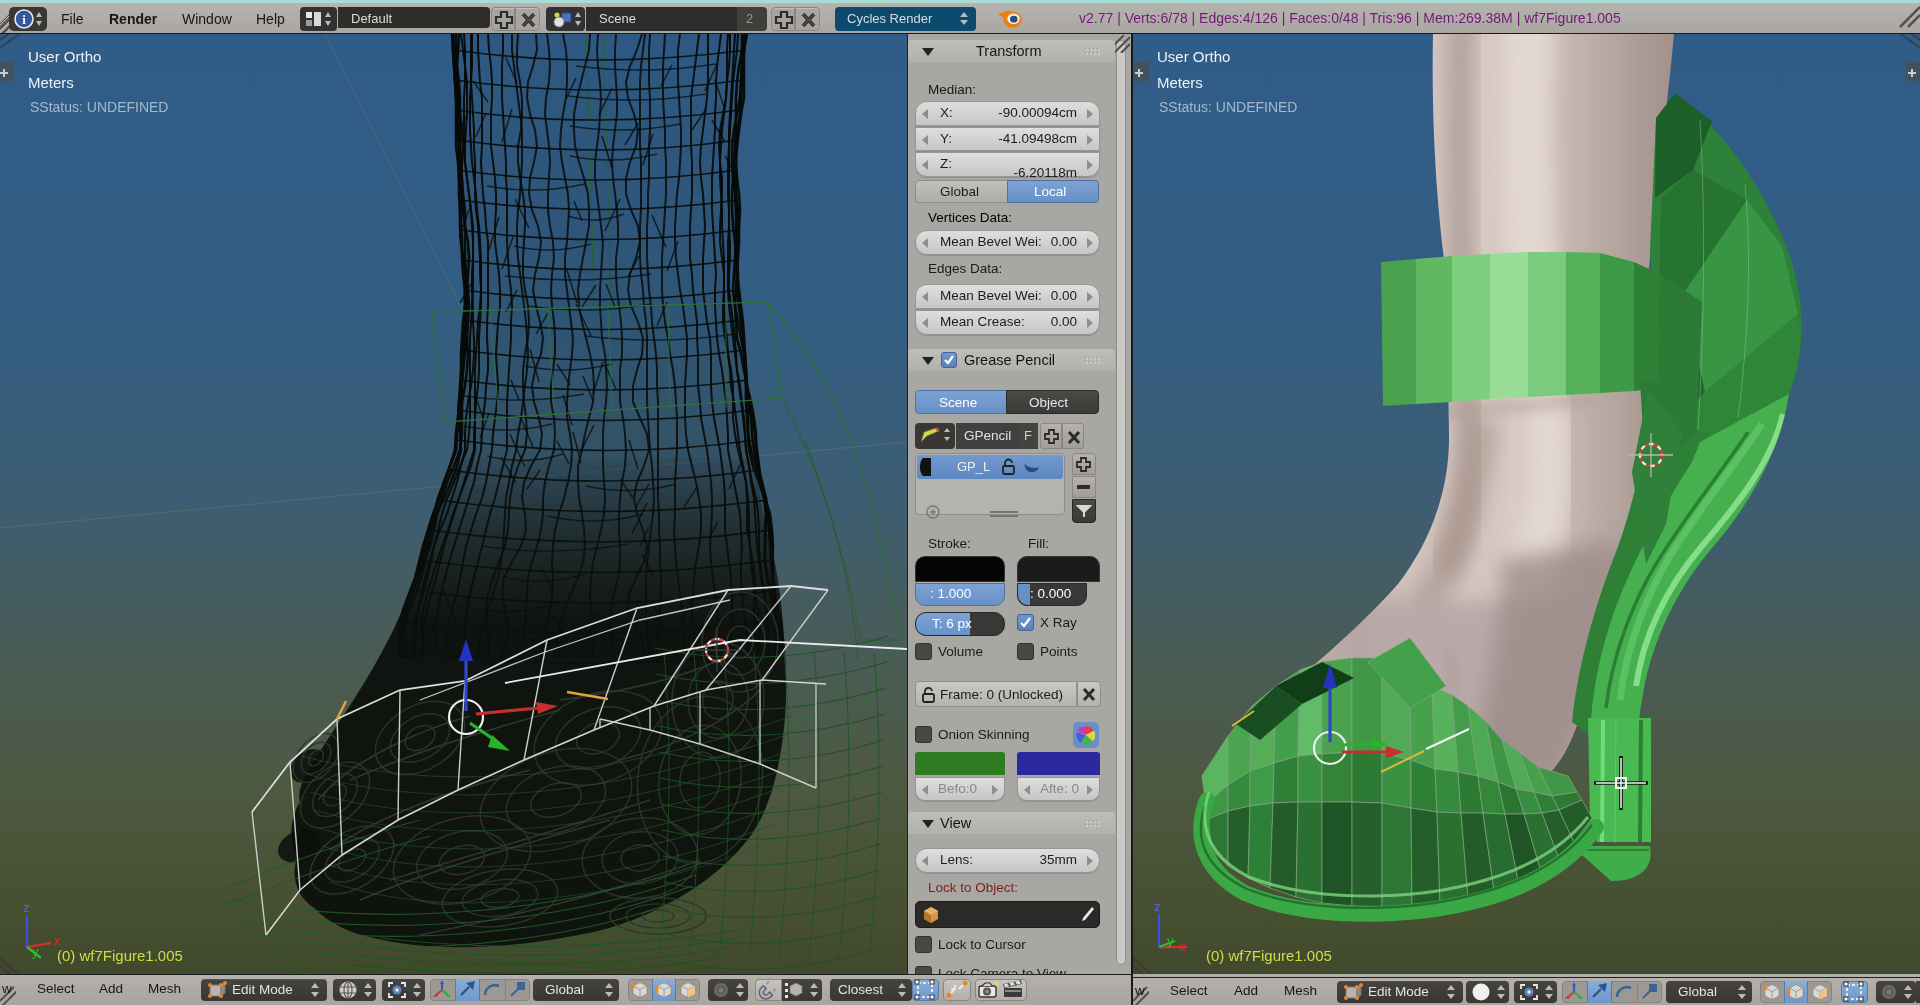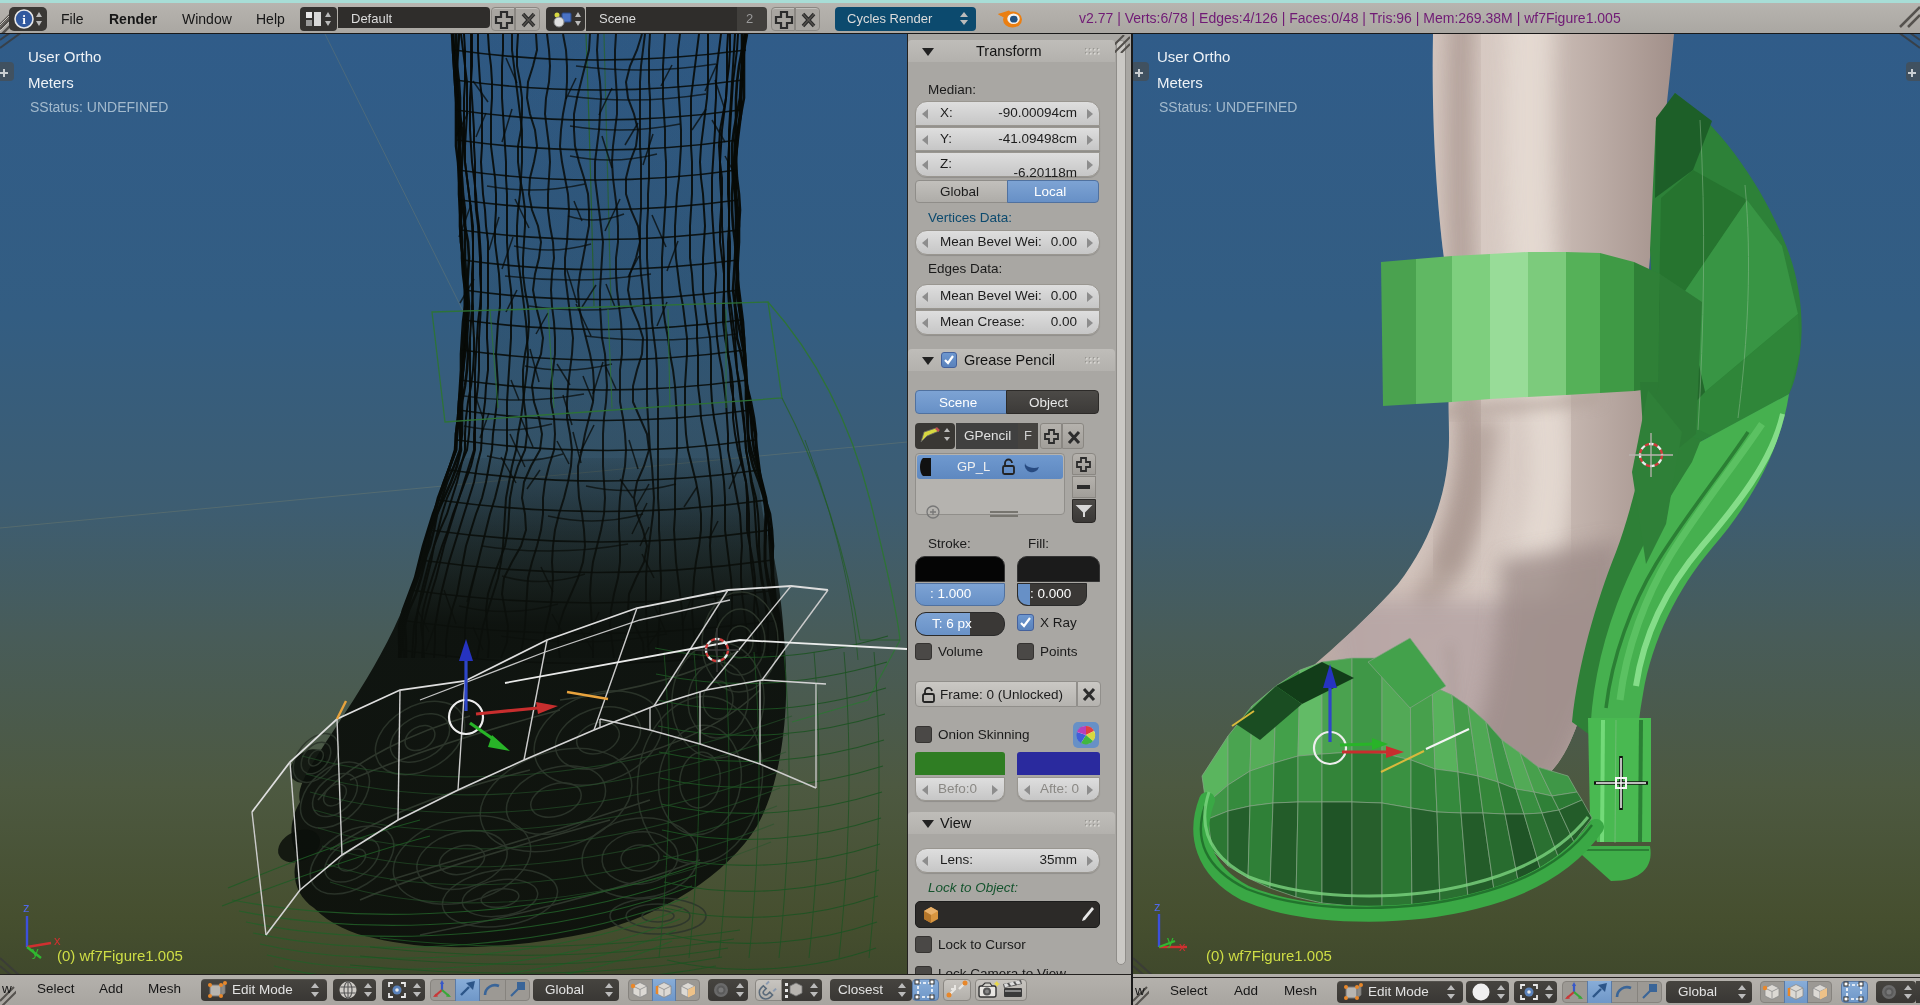--- a/index.html
+++ b/index.html
@@ -651,21 +651,21 @@
     </svg>
     <span style="position:absolute;left:24px;top:3px;font-size:13.5px;color:#1c1c1c">Z:</span>
     <span style="position:absolute;right:22px;top:12px;font-size:13.5px;color:#1c1c1c">-6.20118m</span>
   </div>
 <div style="position:absolute;left:915px;top:180px;width:93px;height:23px;background:linear-gradient(#c2c0bc,#aeaca8);border:1px solid #8f8d89;border-radius:4px 0 0 4px;box-sizing:border-box;">
     <span style="position:absolute;left:24px;top:3px;font-size:13.5px;color:#1c1c1c">Global</span>
   </div>
 <div style="position:absolute;left:1007px;top:180px;width:92px;height:23px;background:linear-gradient(#7da3d4,#6790c6);border:1px solid #50719f;border-radius:0 4px 4px 0;box-sizing:border-box;">
     <span style="position:absolute;left:26px;top:3px;font-size:13.5px;color:#fff">Local</span>
   </div>
-<div style="position:absolute;left:928px;top:210px;font-size:13.5px;color:#0c4a6e;white-space:nowrap;">Vertices Data:</div>
+<div style="position:absolute;left:928px;top:210px;font-size:13.5px;color:#000000;white-space:nowrap;">Vertices Data:</div>
 <div style="position:absolute;left:915px;top:230px;width:185px;height:25px;background:linear-gradient(#dedede,#c6c6c6);border-radius:12px;border:1px solid #999690;box-sizing:border-box;box-shadow:0 1px 1px rgba(0,0,0,0.15);">
     <svg width="8" height="12" style="position:absolute;left:5px;top:6px">
       <path d="M7,1 L1,6 L7,11 Z" fill="#8d8d8d"></path>
     </svg>
     <svg width="8" height="12" style="position:absolute;right:5px;top:6px">
       <path d="M1,1 L7,6 L1,11 Z" fill="#8d8d8d"></path>
     </svg>
     <span style="position:absolute;left:24px;top:3px;font-size:13.5px;color:#1c1c1c">Mean Bevel Wei:</span>
     <span style="position:absolute;right:22px;top:3px;font-size:13.5px;color:#1c1c1c">0.00</span>
   </div>
@@ -868,21 +868,21 @@
 <div style="position:absolute;left:915px;top:848px;width:185px;height:25px;background:linear-gradient(#dedede,#c6c6c6);border-radius:12px;border:1px solid #999690;box-sizing:border-box;box-shadow:0 1px 1px rgba(0,0,0,0.15);">
     <svg width="8" height="12" style="position:absolute;left:5px;top:6px">
       <path d="M7,1 L1,6 L7,11 Z" fill="#8d8d8d"></path>
     </svg>
     <svg width="8" height="12" style="position:absolute;right:5px;top:6px">
       <path d="M1,1 L7,6 L1,11 Z" fill="#8d8d8d"></path>
     </svg>
     <span style="position:absolute;left:24px;top:3px;font-size:13.5px;color:#1c1c1c">Lens:</span>
     <span style="position:absolute;right:22px;top:3px;font-size:13.5px;color:#1c1c1c">35mm</span>
   </div>
-<div style="position:absolute;left:928px;top:880px;font-size:13.5px;color:#14532d;white-space:nowrap;font-style:italic;">Lock to Object:</div>
+<div style="position:absolute;left:928px;top:880px;font-size:13.5px;color:#7f1d1d;white-space:nowrap;">Lock to Object:</div>
 <div style="position:absolute;left:915px;top:901px;width:185px;height:27px;background:#2c2a28;border-radius:5px;border:1px solid #1c1c1c;box-sizing:border-box;">
     <svg width="20" height="20" style="position:absolute;left:5px;top:3px">
       <path d="M10,2 L17,6 L17,14 L10,18 L3,14 L3,6 Z" fill="#d8953f"></path>
       <path d="M10,2 L17,6 L10,10 L3,6 Z" fill="#e8b06a"></path>
       <path d="M10,10 L10,18 L3,14 L3,6 Z" fill="#b5762a"></path>
     </svg>
     <svg width="18" height="20" style="position:absolute;right:3px;top:3px">
       <path d="M14,2 L16,4 L7,15 L4,16 L5,13 Z" fill="#e8e8e8"></path>
     </svg>
   </div>

